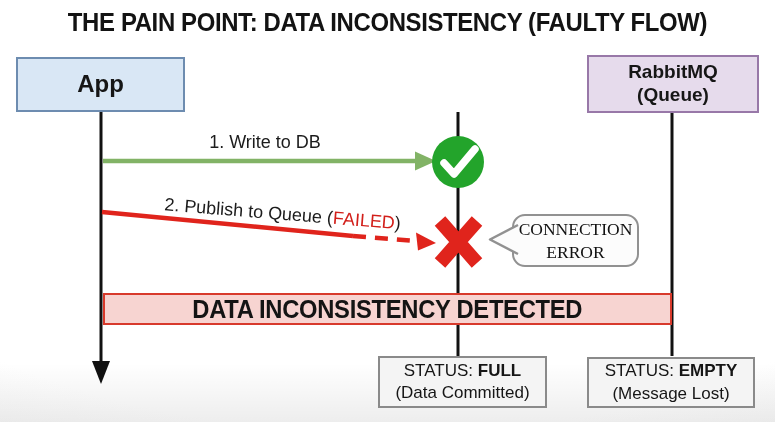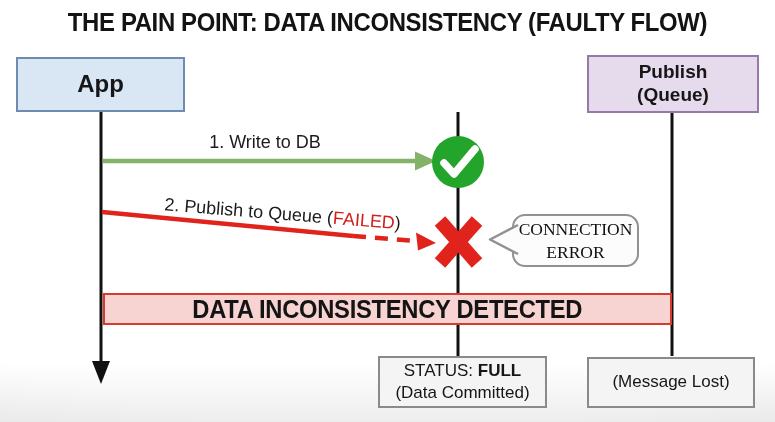--- a/index.html
+++ b/index.html
@@ -135,21 +135,21 @@
       <line x1="102" y1="212" x2="353" y2="236" stroke="#e0241c" stroke-width="4.5"></line>
       <line x1="353" y1="236" x2="416" y2="241" stroke="#e0241c" stroke-width="4.5" stroke-dasharray="13 9"></line>
       <polygon points="436,243 416,232.5 418,250.5" fill="#e0241c"></polygon>
     </g>
   </svg>
 
   <div class="actor actor-app">
     <span>App</span>
   </div>
   <div class="actor actor-mq">
-    <span>Publish</span>
+    <span>RabbitMQ</span>
     <span>(Queue)</span>
   </div>
 
   <div class="msg-label msg1-label">1. Write to DB</div>
   <div class="msg-label msg2-label"><span>2. Publish to Queue (</span><span class="fail-text">FAILED</span><span>)</span></div>
 
   <div class="banner">
     <span>DATA INCONSISTENCY DETECTED</span>
   </div>
 
@@ -169,16 +169,17 @@
   </div>
   <svg class="callout-pointer" viewBox="0 0 33 36">
     <path d="M31,3 L3,17.5 L31,32" fill="#fcfcfc" stroke="#919191" stroke-width="2.5" stroke-linejoin="round"></path>
   </svg>
 
   <div class="status status-db">
     <div><span>STATUS: </span><span class="bold">FULL</span></div>
     <div>(Data Committed)</div>
   </div>
   <div class="status status-mq">
+    <div><span>STATUS: </span><span class="bold">EMPTY</span></div>
     <div>(Message Lost)</div>
   </div>
 
 </div>
 
 </body></html>

